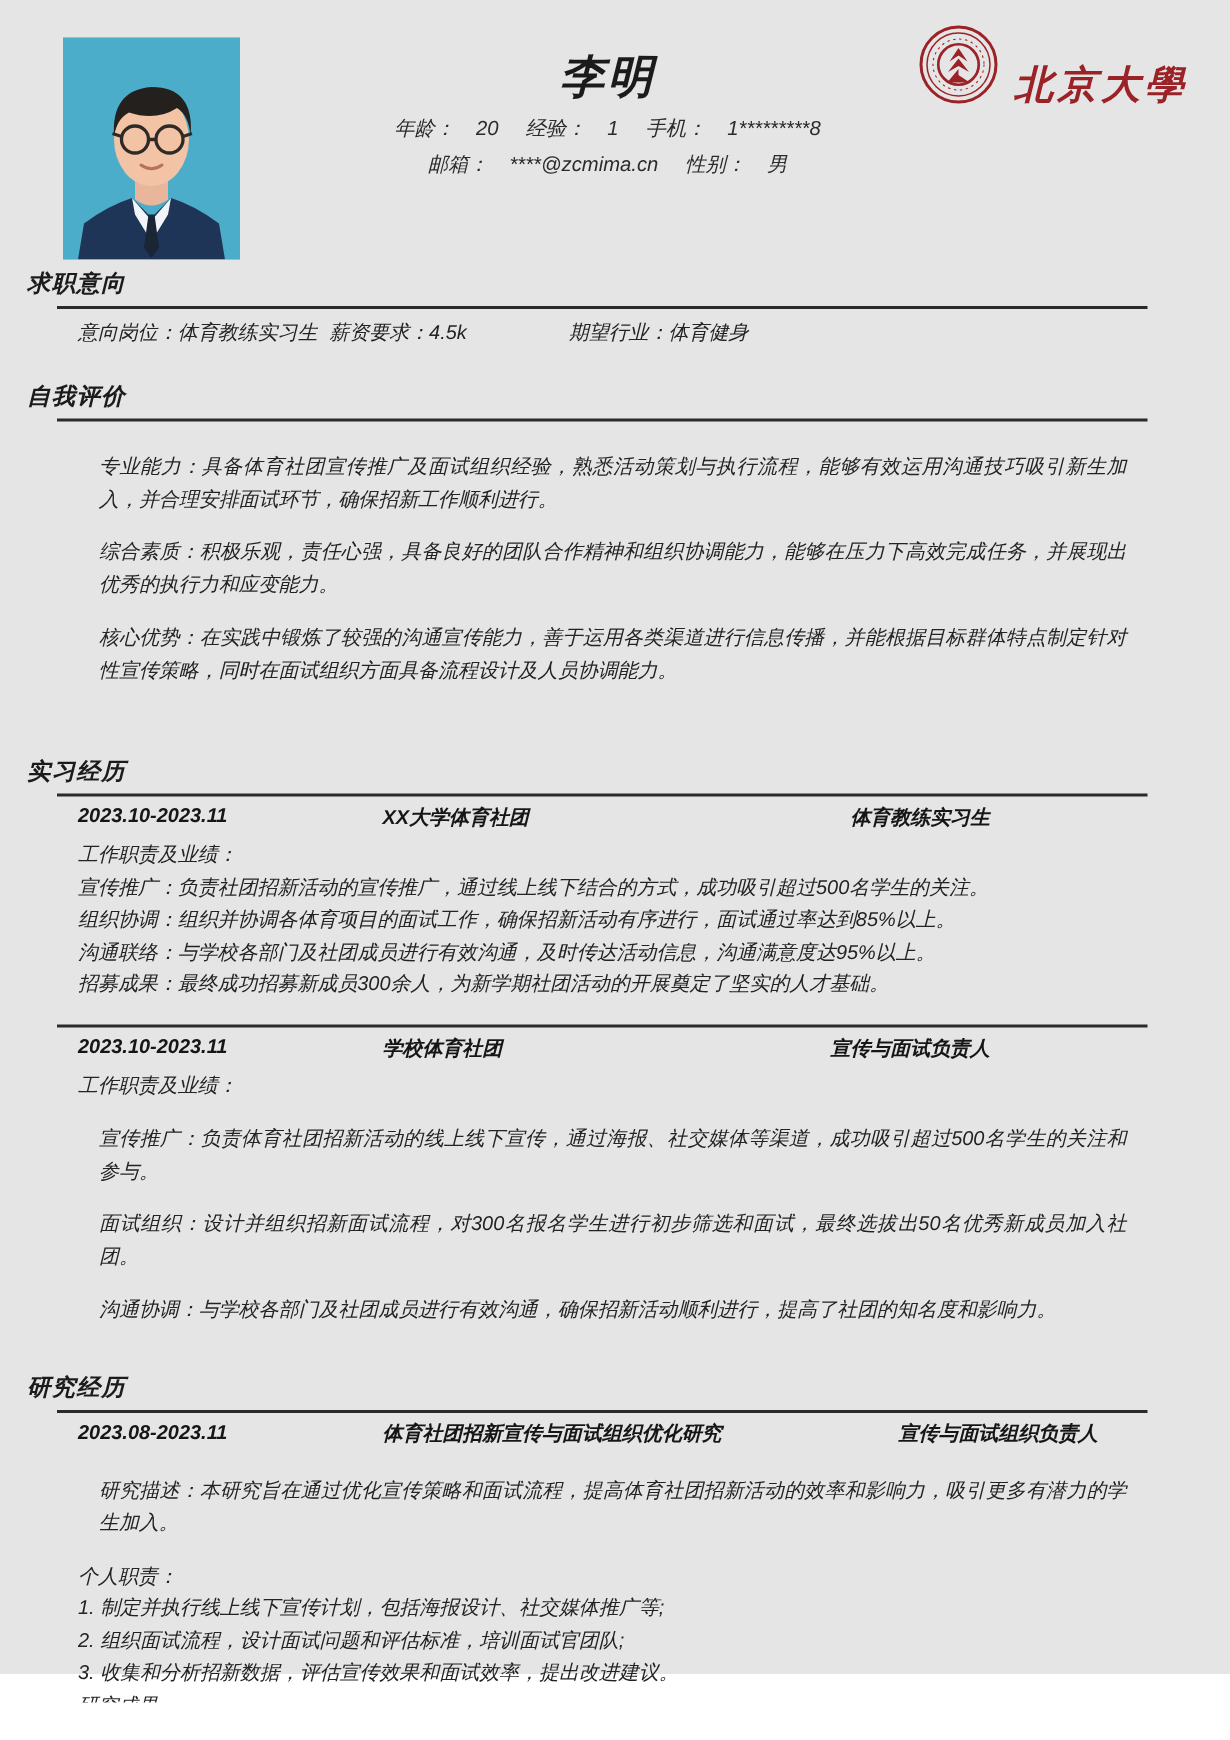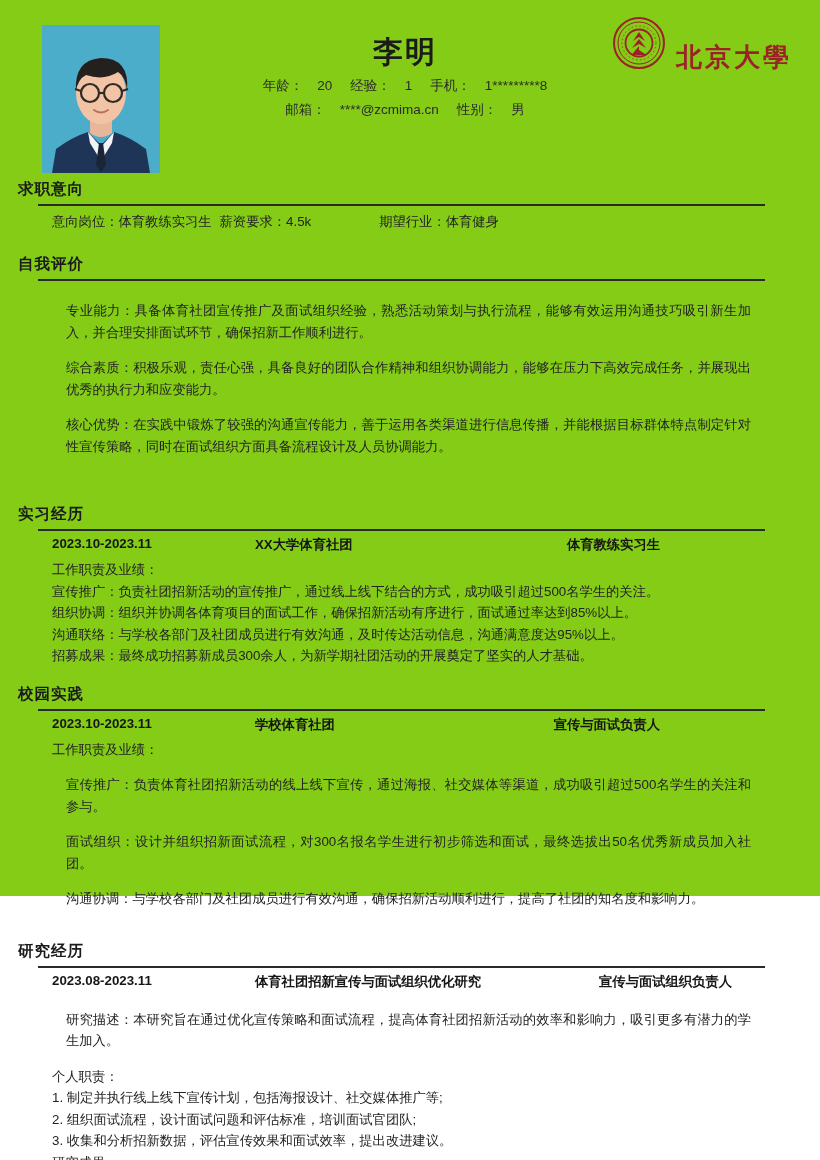--- a/index.html
+++ b/index.html
@@ -11,23 +11,24 @@
     width: 820px;
     height: 1160px;
     overflow: hidden;
     font-family: "Liberation Sans", "DejaVu Sans", sans-serif;
     color: #222222;
     position: relative;
   }
 
   .page {
     width: 820px;
-    height: 896px;
-    position: relative;
-    background: #84cc16;
+    height: 1116px;
+    position: relative;
+    background: #e5e5e5;
+    font-style: italic;
   }
 
   
   .header {
     position: relative;
     height: 178px;
   }
 
   .photo {
     position: absolute;
@@ -249,21 +250,20 @@
       <p class="line">宣传推广：负责社团招新活动的宣传推广，通过线上线下结合的方式，成功吸引超过500名学生的关注。</p>
       <p class="line">组织协调：组织并协调各体育项目的面试工作，确保招新活动有序进行，面试通过率达到85%以上。</p>
       <p class="line">沟通联络：与学校各部门及社团成员进行有效沟通，及时传达活动信息，沟通满意度达95%以上。</p>
       <p class="line">招募成果：最终成功招募新成员300余人，为新学期社团活动的开展奠定了坚实的人才基础。</p>
     </div>
   </div>
 
   <div class="spacer-16"></div>
 
   <div class="section">
-    <div class="section-title">校园实践</div>
     <div class="rule"></div>
     <div class="sec-body">
       <div class="entry-row">
         <span class="e-date">2023.10-2023.11</span>
         <span class="e-c2">学校体育社团</span>
         <span class="e-right">宣传与面试负责人</span>
       </div>
       <p class="line">工作职责及业绩：</p>
       <p class="para">宣传推广：负责体育社团招新活动的线上线下宣传，通过海报、社交媒体等渠道，成功吸引超过500名学生的关注和参与。</p>
       <p class="para">面试组织：设计并组织招新面试流程，对300名报名学生进行初步筛选和面试，最终选拔出50名优秀新成员加入社团。</p>

